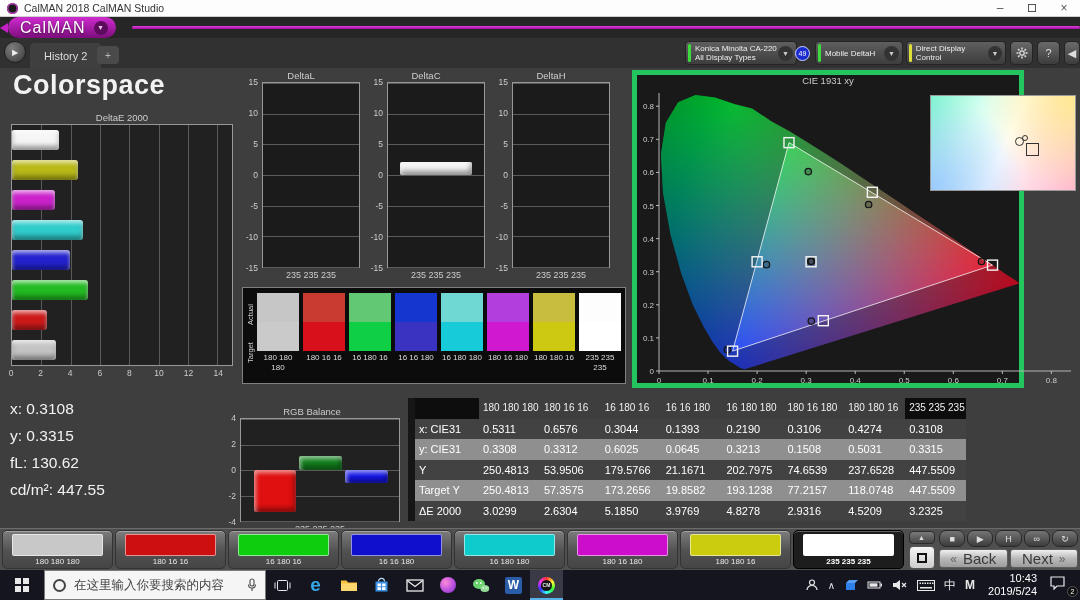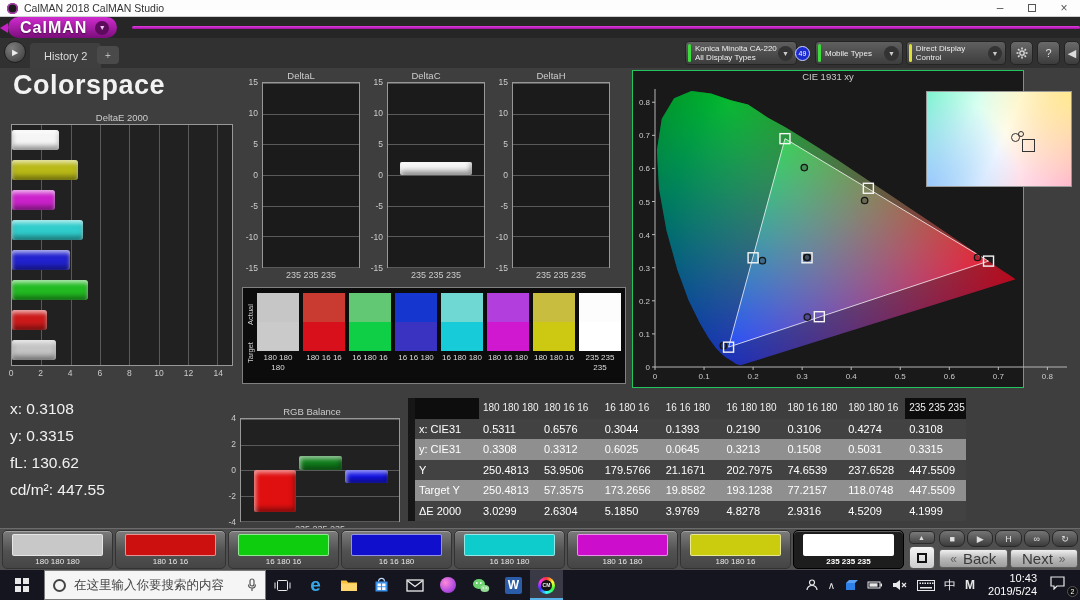--- a/index.html
+++ b/index.html
@@ -12,21 +12,21 @@
   .cm-dot { width:11px; height:11px; border-radius:50%; background:#1b1b1b; box-shadow:inset 0 0 0 1.5px #b33fb3; margin:0 6px 0 7px; }
   #win-title { font-size:10.5px; color:#333; }
   #win-controls { margin-left:auto; display:flex; height:100%; }
   .wbtn { width:32px; display:flex; align-items:center; justify-content:center; color:#555; font-size:12px; }
   .restore-glyph { width:8px; height:8px; border:1px solid #555; display:inline-block; }
 
   
   #logo-bar { position:absolute; left:0; top:17px; width:1080px; height:21px; background:#262626; }
   #brand-arrow { position:absolute; left:0; top:6px; width:0; height:0; border-top:5px solid transparent; border-bottom:5px solid transparent; border-right:8px solid #c71fc7; }
   #brand-logo { position:absolute; left:8px; top:0; height:21px; padding:0 8px 0 12px; background:linear-gradient(#d02cd0,#7c0d7c); border-radius:11px; display:flex; align-items:center; gap:8px; }
-  #brand-name { color:#fff; font-size:16px; font-weight:bold; letter-spacing:1px; text-shadow:0 1px 2px rgba(0,0,0,.5); }
+  #brand-name { color:#fff; font-size:16px; font-weight:normal; letter-spacing:1px; text-shadow:0 1px 2px rgba(0,0,0,.5); }
   #brand-caret { width:14px; height:14px; border-radius:50%; background:#5d0b5d; color:#eec6ee; font-size:8px; display:flex; align-items:center; justify-content:center; }
   #brand-line { position:absolute; left:132px; right:0; top:9px; height:3px; background:linear-gradient(#e23ce2,#a011a0); border-radius:2px; }
 
   
   #tab-bar { position:absolute; left:0; top:38px; width:1080px; height:30px; background:#313131; }
   #run-btn { position:absolute; left:4px; top:3px; width:22px; height:22px; border-radius:50%; background:radial-gradient(circle at 35% 30%,#7d7d7d,#3a3a3a); border:1px solid #1f1f1f; color:#eee; font-size:8px; display:flex; align-items:center; justify-content:center; }
   #history-tab { position:absolute; left:30px; top:5px; height:25px; padding:0 14px; background:#3f3f3f; border-radius:4px 4px 0 0; color:#ddd; font-size:11px; display:flex; align-items:center; }
   #add-tab { position:absolute; left:97px; top:8px; width:22px; height:18px; background:#4a4a4a; border-radius:4px; color:#bbb; font-size:10px; display:flex; align-items:center; justify-content:center; }
   .drop { position:absolute; top:3px; height:24px; background:linear-gradient(#5f5f5f,#3d3d3d); border:1px solid #242424; border-radius:4px; display:flex; align-items:center; color:#eee; }
   .drop-stripe { width:3px; align-self:stretch; margin:2px 4px 2px 2px; border-radius:2px; }
@@ -67,21 +67,21 @@
   #swatch-side { width:14px; position:relative; }
   .side-lab { position:absolute; left:-9px; width:32px; text-align:center; font-size:7.5px; color:#ccc; transform:rotate(-90deg); }
   #actual-lab { top:22px; } #target-lab { top:60px; }
   #swatch-row { flex:1; display:flex; gap:4px; padding:5px 4px 2px 0; }
   .swatch { flex:1; display:flex; flex-direction:column; }
   .swatch-chip { height:58px; display:flex; flex-direction:column; }
   .swatch-actual,.swatch-target { flex:1; }
   .swatch-label { font-size:8px; color:#ddd; text-align:center; line-height:1.2; margin-top:2px; }
 
   
-  #cie-panel { position:absolute; left:632px; top:2px; width:392px; height:318px; background:#191919; border:1px solid #22c55e; }
+  #cie-panel { position:absolute; left:632px; top:2px; width:392px; height:318px; background:#191919; border:5px solid #22c55e; }
   #cie-svg { display:block; }
   svg text { font-family:"Liberation Sans", sans-serif; }
   #cie-inset { position:absolute; left:293px; top:20px; width:146px; height:96px; border:1px solid #999;
     background:
       radial-gradient(circle at 100% 0%, rgba(255,235,140,.95), rgba(255,235,140,0) 55%),
       radial-gradient(circle at 0% 100%, rgba(150,195,255,.9), rgba(150,195,255,0) 55%),
       linear-gradient(115deg,#7df5cf 0%,#d8fff1 30%,#ffffff 52%,#ffd9e4 75%,#ffb9cc 100%); }
   .inset-square { position:absolute; left:66%; top:50%; width:13px; height:13px; border:1.5px solid #333; }
   .inset-circle { position:absolute; left:58%; top:44%; width:9px; height:9px; border:1.5px solid #333; border-radius:50%; }
   .inset-circle2 { position:absolute; left:63%; top:41%; width:6px; height:6px; border:1.2px solid #333; border-radius:50%; }
@@ -185,21 +185,21 @@
       <span class="drop-stripe" id="meter-stripe" style="background: rgb(61, 219, 61);"></span>
       <span class="drop-txt">
         <div>Konica Minolta CA-220</div>
         <div>All Display Types</div>
       </span>
       <span class="drop-caret">▼</span>
     </div>
     <div id="meter-badge">49</div>
     <div class="drop" id="source-drop">
       <span class="drop-stripe" id="source-stripe" style="background: rgb(61, 219, 61);"></span>
-      <span class="drop-txt">Mobile Types</span>
+      <span class="drop-txt">Mobile DeltaH</span>
       <span class="drop-caret">▼</span>
     </div>
     <div class="drop" id="display-drop">
       <span class="drop-stripe" id="display-stripe" style="background: rgb(224, 224, 58);"></span>
       <span class="drop-txt">Direct Display Control</span>
       <span class="drop-caret">▼</span>
     </div>
     <div class="tool-btn" style="left:1010px;">
       <svg width="12" height="12">
           <circle cx="6" cy="6" r="2.2" fill="none" stroke="#ddd" stroke-width="1.3"></circle>
@@ -559,21 +559,21 @@
         <div class="td row-light">118.0748</div>
         <div class="td row-light">447.5509</div>
         <div class="td row-dark">ΔE 2000</div>
         <div class="td row-dark">3.0299</div>
         <div class="td row-dark">2.6304</div>
         <div class="td row-dark">5.1850</div>
         <div class="td row-dark">3.9769</div>
         <div class="td row-dark">4.8278</div>
         <div class="td row-dark">2.9316</div>
         <div class="td row-dark">4.5209</div>
-        <div class="td row-dark">4.1999</div>
+        <div class="td row-dark">3.2325</div>
       </div>
   </div>
 
   <div id="patch-bar">
     <div id="patch-row">
         <div class="patch-btn">
           <div class="patch-chip" style="background: rgb(200, 200, 200);"></div>
           <div class="patch-label">180 180 180</div>
         </div>
         <div class="patch-btn">

